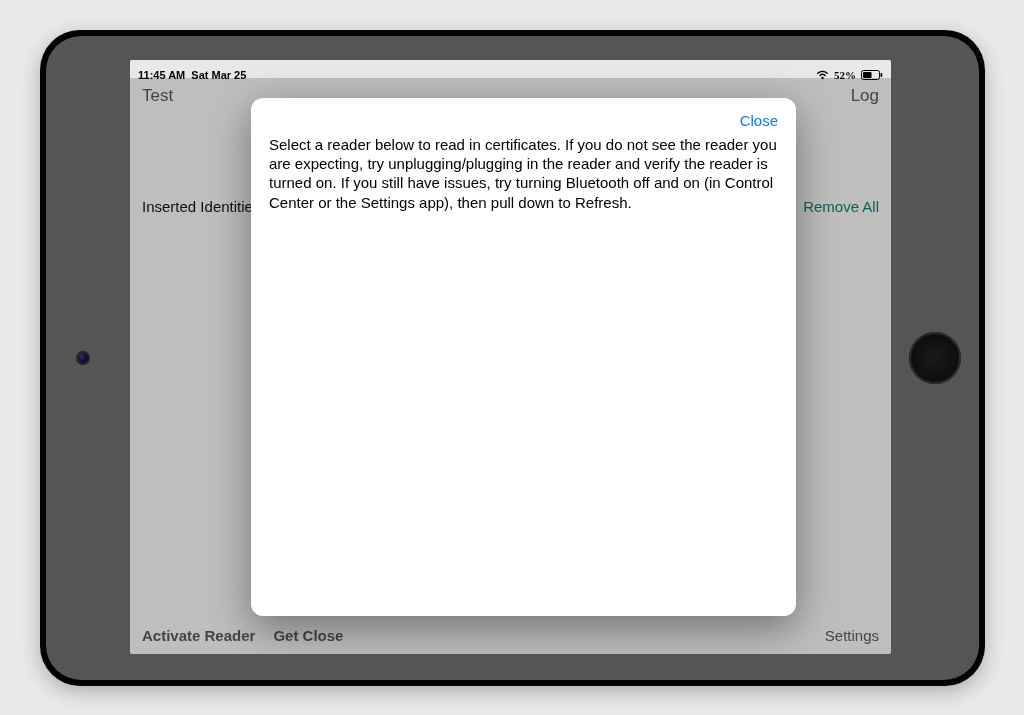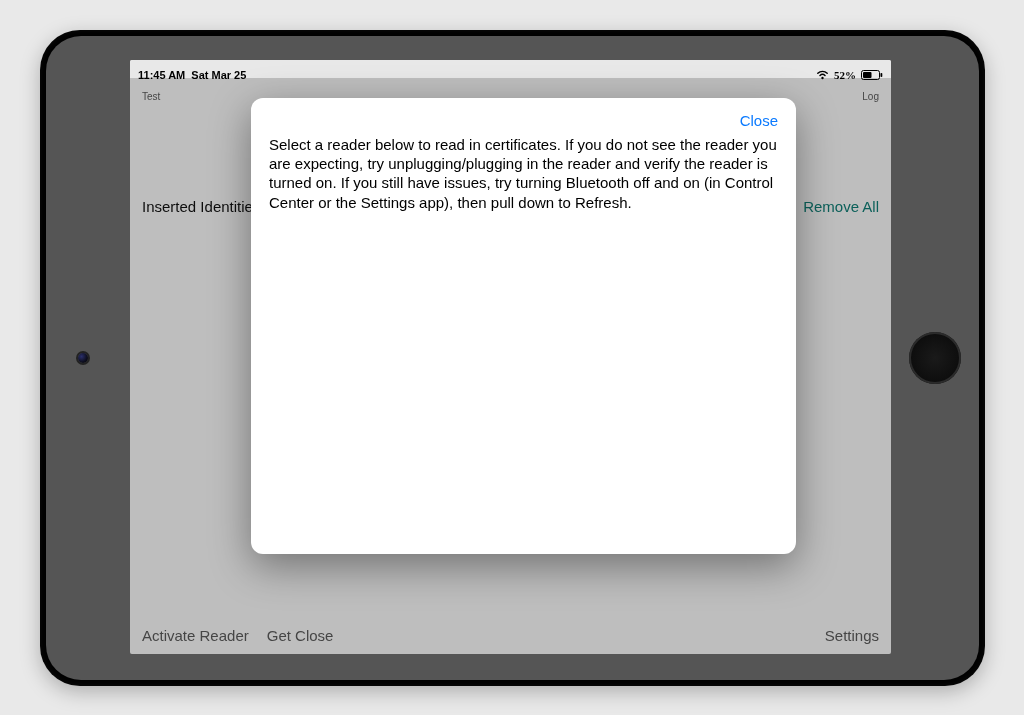--- a/index.html
+++ b/index.html
@@ -60,42 +60,42 @@
   .status-right { display:flex; gap:5px; align-items:center;font-family:Liberation Serif, serif; }
   .wifi, .battery { display:inline-block; }
   .wifi svg, .battery svg { display:block; }
 
   
   .app-bg { position:absolute; left:0; right:0; top:18px; bottom:0; }
   .dim-overlay { position:absolute; inset:0; background: rgba(0,0,0,0.18); pointer-events:none; }
   .nav-top {
     height: 36px; display:flex; justify-content:space-between; align-items:center;
     padding: 0 12px;
-    font-size: 10px; color:#555;
+    font-size: 17px; color:#555;
     border-bottom: 0px solid rgba(0,0,0,.08);
   }
   .section-row {
     height: 44px; display:flex; align-items:center; justify-content:space-between;
     padding: 0 12px;
     font-size: 15px; color: #111;
     margin-top: 70px;
   }
   .section-row .ra { color:#0f766e; font-size:15px; }
   .nav-bottom {
     position:absolute; left:0; right:0; bottom:0;
     height: 38px; display:flex; justify-content:space-between; align-items:center;
     padding: 0 12px; font-size:15px; color:#555;
   }
-  .nav-bottom .left-group { display:flex; gap:18px; }
+  .nav-bottom .left-group { display:flex; gap:18px;font-weight:bold; }
 
   
   .modal {
     position: absolute;
     left: 121px; top: 38px;
-    width: 545px; height: 456px;
+    width: 545px; height: 518px;
     background: #fff;
     border-radius: 12px;
     box-shadow: 0 12px 40px rgba(0,0,0,.4);
     padding: 14px 18px 18px 18px;
     display:flex; flex-direction:column;
   }
   .modal-head { display:flex; justify-content:flex-end; margin-bottom: 6px; }
   .close-btn { color: #0a7aff; font-size: 15px; cursor:pointer; }
   .modal-desc { font-size: 15px; line-height: 1.28; color:#000; margin-bottom: 44px; }
   .reader-item {

